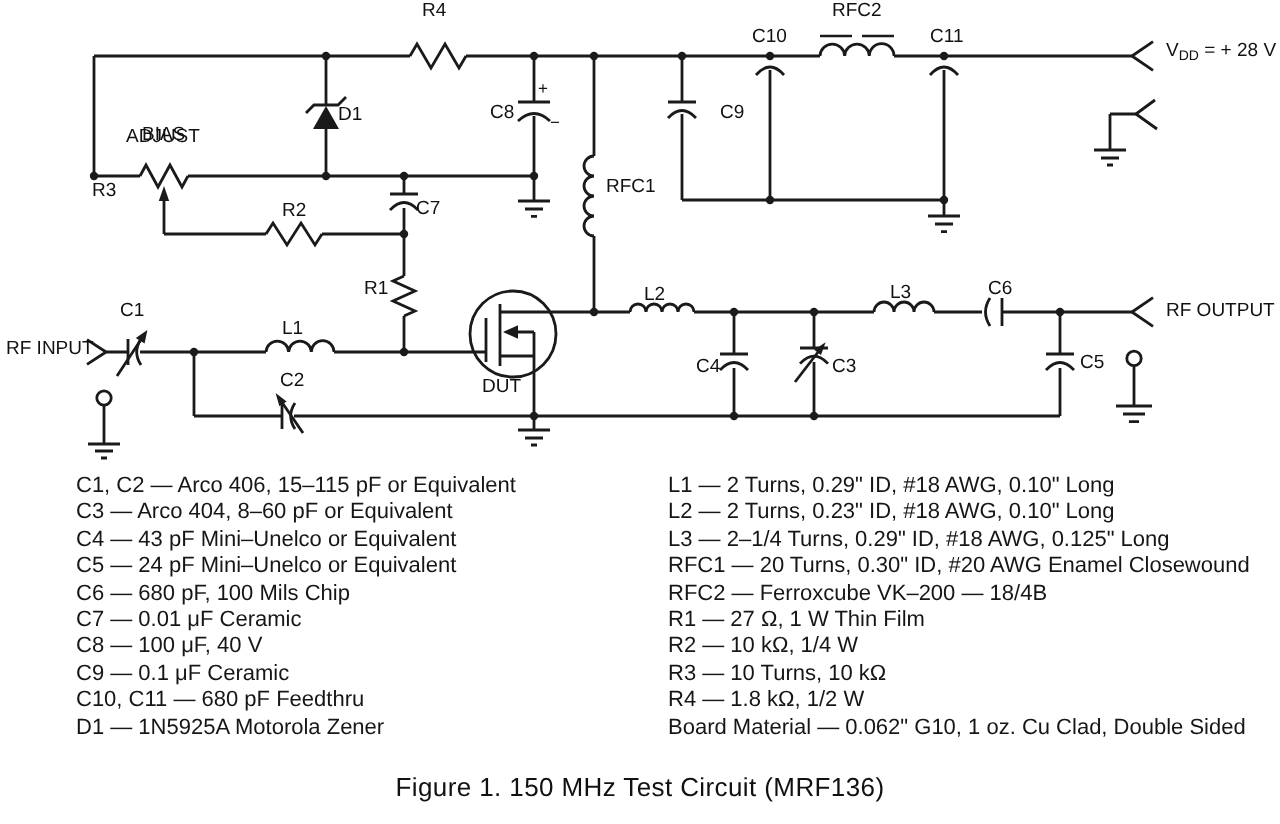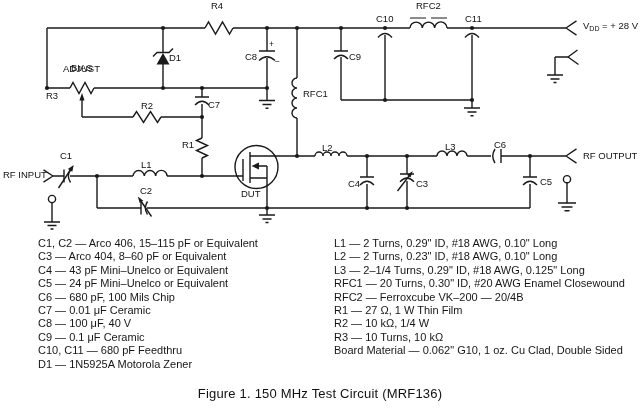--- a/index.html
+++ b/index.html
@@ -197,21 +197,21 @@
     <span class="lbl" style="left:63px;top:64px">ADJUST</span>
     <span class="lbl" style="left:46px;top:91px">R3</span>
     <span class="lbl" style="left:169px;top:53px">D1</span>
     <span class="lbl" style="left:245px;top:52px">C8</span>
     <span class="lbl small" style="left:269px;top:40px">+</span>
     <span class="lbl small" style="left:275px;top:57px">−</span>
     <span class="lbl" style="left:208px;top:100px">C7</span>
     <span class="lbl" style="left:141px;top:101px">R2</span>
     <span class="lbl" style="left:182px;top:140px">R1</span>
     <span class="lbl" style="left:303px;top:89px">RFC1</span>
-    <span class="lbl" style="left:349px;top:52px">C9</span>
+    <span class="lbl" style="left:360px;top:52px">C9</span>
     <span class="lbl" style="left:376px;top:14px">C10</span>
     <span class="lbl" style="left:416px;top:1px">RFC2</span>
     <span class="lbl" style="left:465px;top:14px">C11</span>
     <span class="lbl" style="left:583px;top:21px"><span>V</span><span class="subpiece">DD</span><span> = + 28 V</span></span>
     <span class="lbl" style="left:3px;top:170px">RF INPUT</span>
     <span class="lbl" style="left:60px;top:151px">C1</span>
     <span class="lbl" style="left:141px;top:160px">L1</span>
     <span class="lbl" style="left:140px;top:186px">C2</span>
     <span class="lbl" style="left:241px;top:189px">DUT</span>
     <span class="lbl" style="left:322px;top:143px">L2</span>
@@ -233,22 +233,23 @@
     <div>C8 — 100 μF, 40 V</div>
     <div>C9 — 0.1 μF Ceramic</div>
     <div>C10, C11 — 680 pF Feedthru</div>
     <div>D1 — 1N5925A Motorola Zener</div>
   </div>
   <div class="parts parts-right">
     <div>L1 — 2 Turns, 0.29" ID, #18 AWG, 0.10" Long</div>
     <div>L2 — 2 Turns, 0.23" ID, #18 AWG, 0.10" Long</div>
     <div>L3 — 2–1/4 Turns, 0.29" ID, #18 AWG, 0.125" Long</div>
     <div>RFC1 — 20 Turns, 0.30" ID, #20 AWG Enamel Closewound</div>
-    <div>RFC2 — Ferroxcube VK–200 — 20/4B</div>
+    <div>RFC2 — Ferroxcube VK–200 — 18/4B</div>
     <div>R1 — 27 Ω, 1 W Thin Film</div>
     <div>R2 — 10 kΩ, 1/4 W</div>
     <div>R3 — 10 Turns, 10 kΩ</div>
+    <div>R4 — 1.8 kΩ, 1/2 W</div>
     <div>Board Material — 0.062" G10, 1 oz. Cu Clad, Double Sided</div>
   </div>
 
   <div class="caption">Figure 1. 150 MHz Test Circuit (MRF136)</div>
 
 </div>
 
 </body></html>

